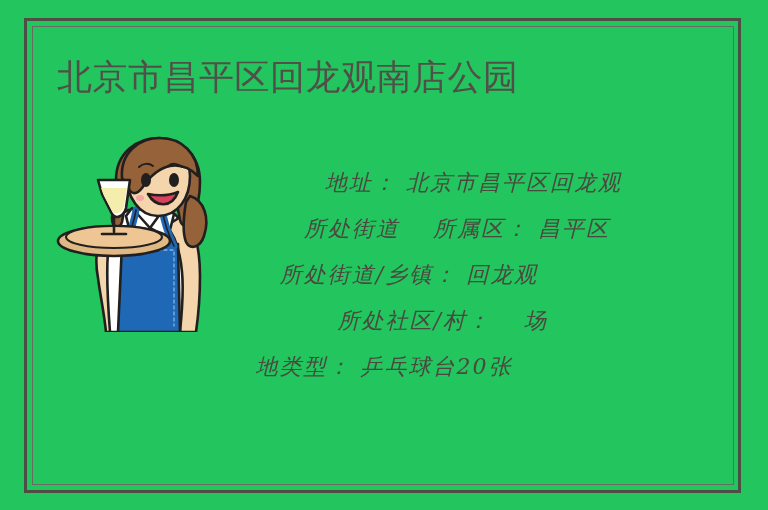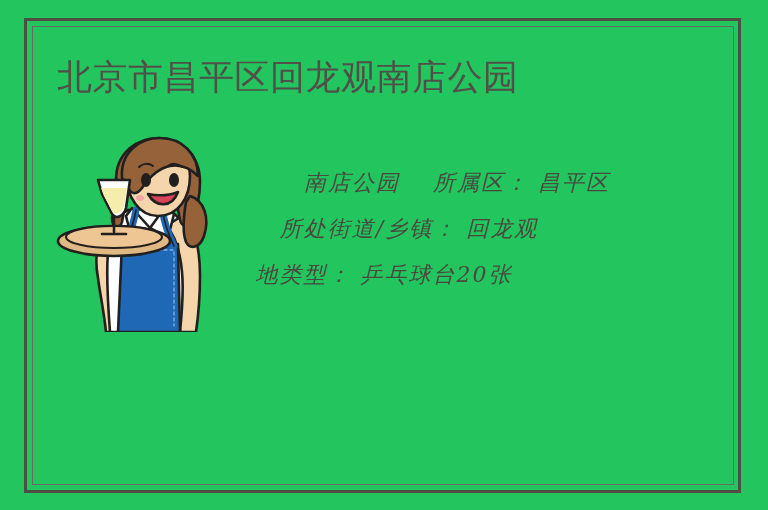--- a/index.html
+++ b/index.html
@@ -148,18 +148,20 @@
 
         <path d="M44 44 L76 44 L72 72 C70 80 62 84 58 78 L48 58 Z" fill="#ffffff"></path>
         <path d="M47 52 L73 52 L70 70 C68 77 62 80 58 75 L50 60 Z" fill="#f5edab" stroke="none"></path>
         <path d="M60 80 L60 96" fill="none" stroke-width="2.6"></path>
         <path d="M48 98 L72 98" fill="none" stroke-width="2.6"></path>
       </g>
     </svg>
   </div>
 
   <div id="info-block">
-    <div class="info-line line-2">南店公园　 所属区： 昌平区</div>
+    <div class="info-line line-1">地址： 北京市昌平区回龙观</div>
+    <div class="info-line line-2">所处街道　 所属区： 昌平区</div>
     <div class="info-line line-3">所处街道/乡镇： 回龙观</div>
+    <div class="info-line line-4">所处社区/村：　 场</div>
     <div class="info-line line-5">地类型： 乒乓球台20张</div>
   </div>
 
 </div>
 
 </body></html>

